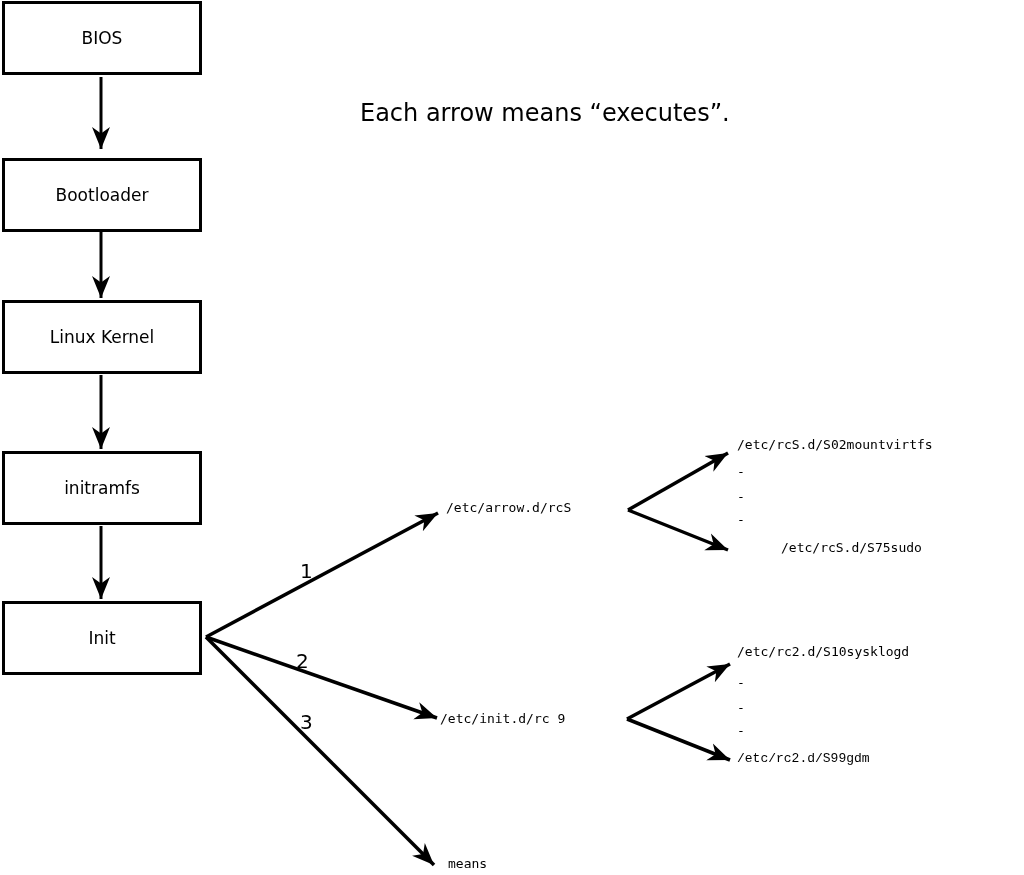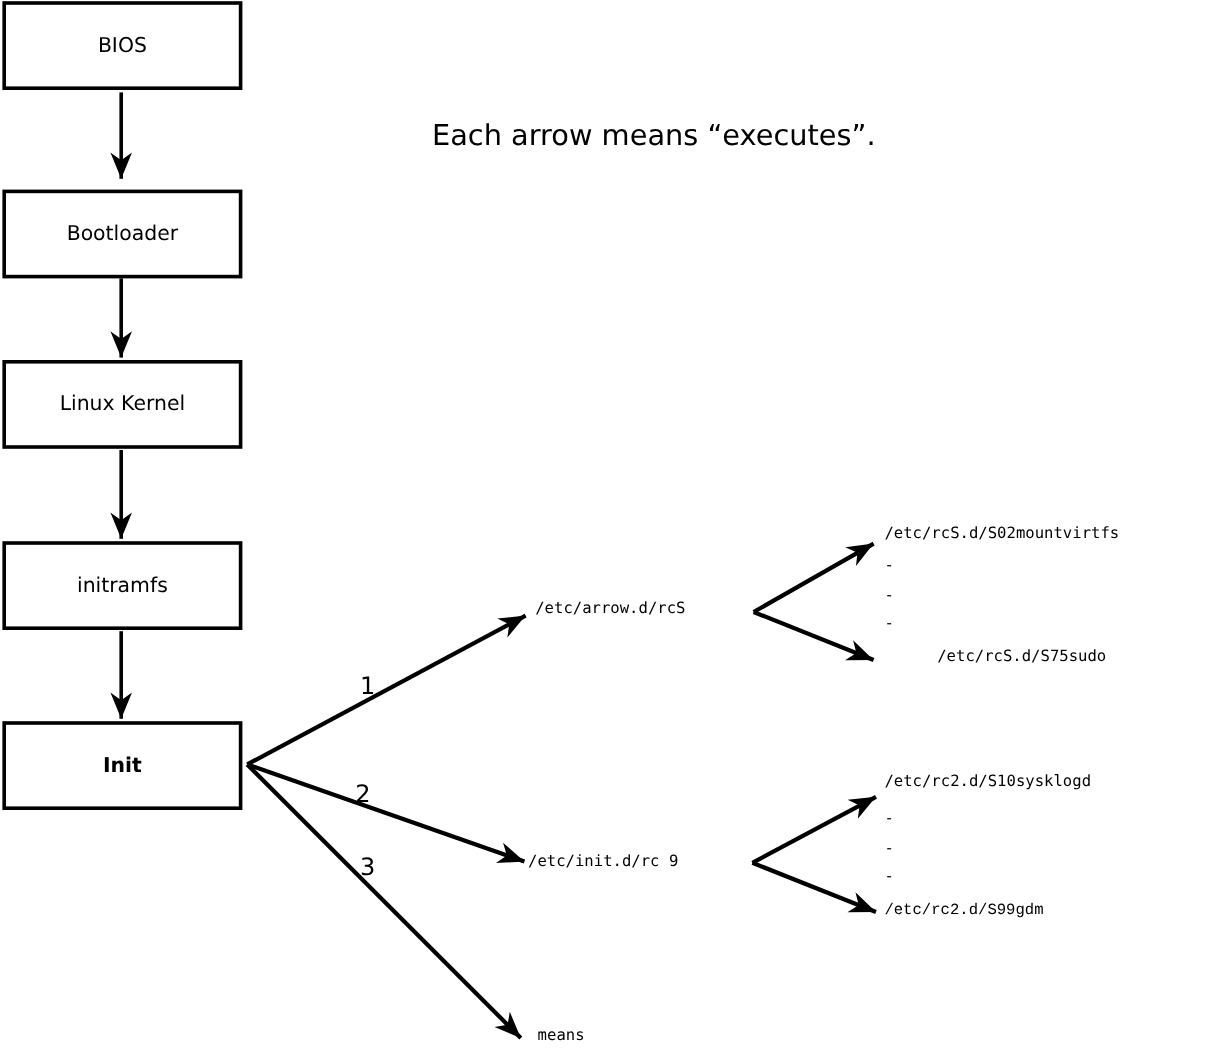--- a/index.html
+++ b/index.html
@@ -33,21 +33,21 @@
     background: #ffffff;
     display: flex;
     align-items: center;
     justify-content: center;
     font-size: 17px;
   }
   .box-bios       { top: 1px; }
   .box-bootloader { top: 158px; }
   .box-kernel     { top: 300px; }
   .box-initramfs  { top: 451px; }
-  .box-init       { top: 601px; font-weight: bold; }
+  .box-init       { top: 601px; }
 
   .caption {
     position: absolute;
     left: 360px;
     top: 102px;
     font-size: 24px;
     line-height: 22px;
     white-space: pre;
   }
   .mono {

